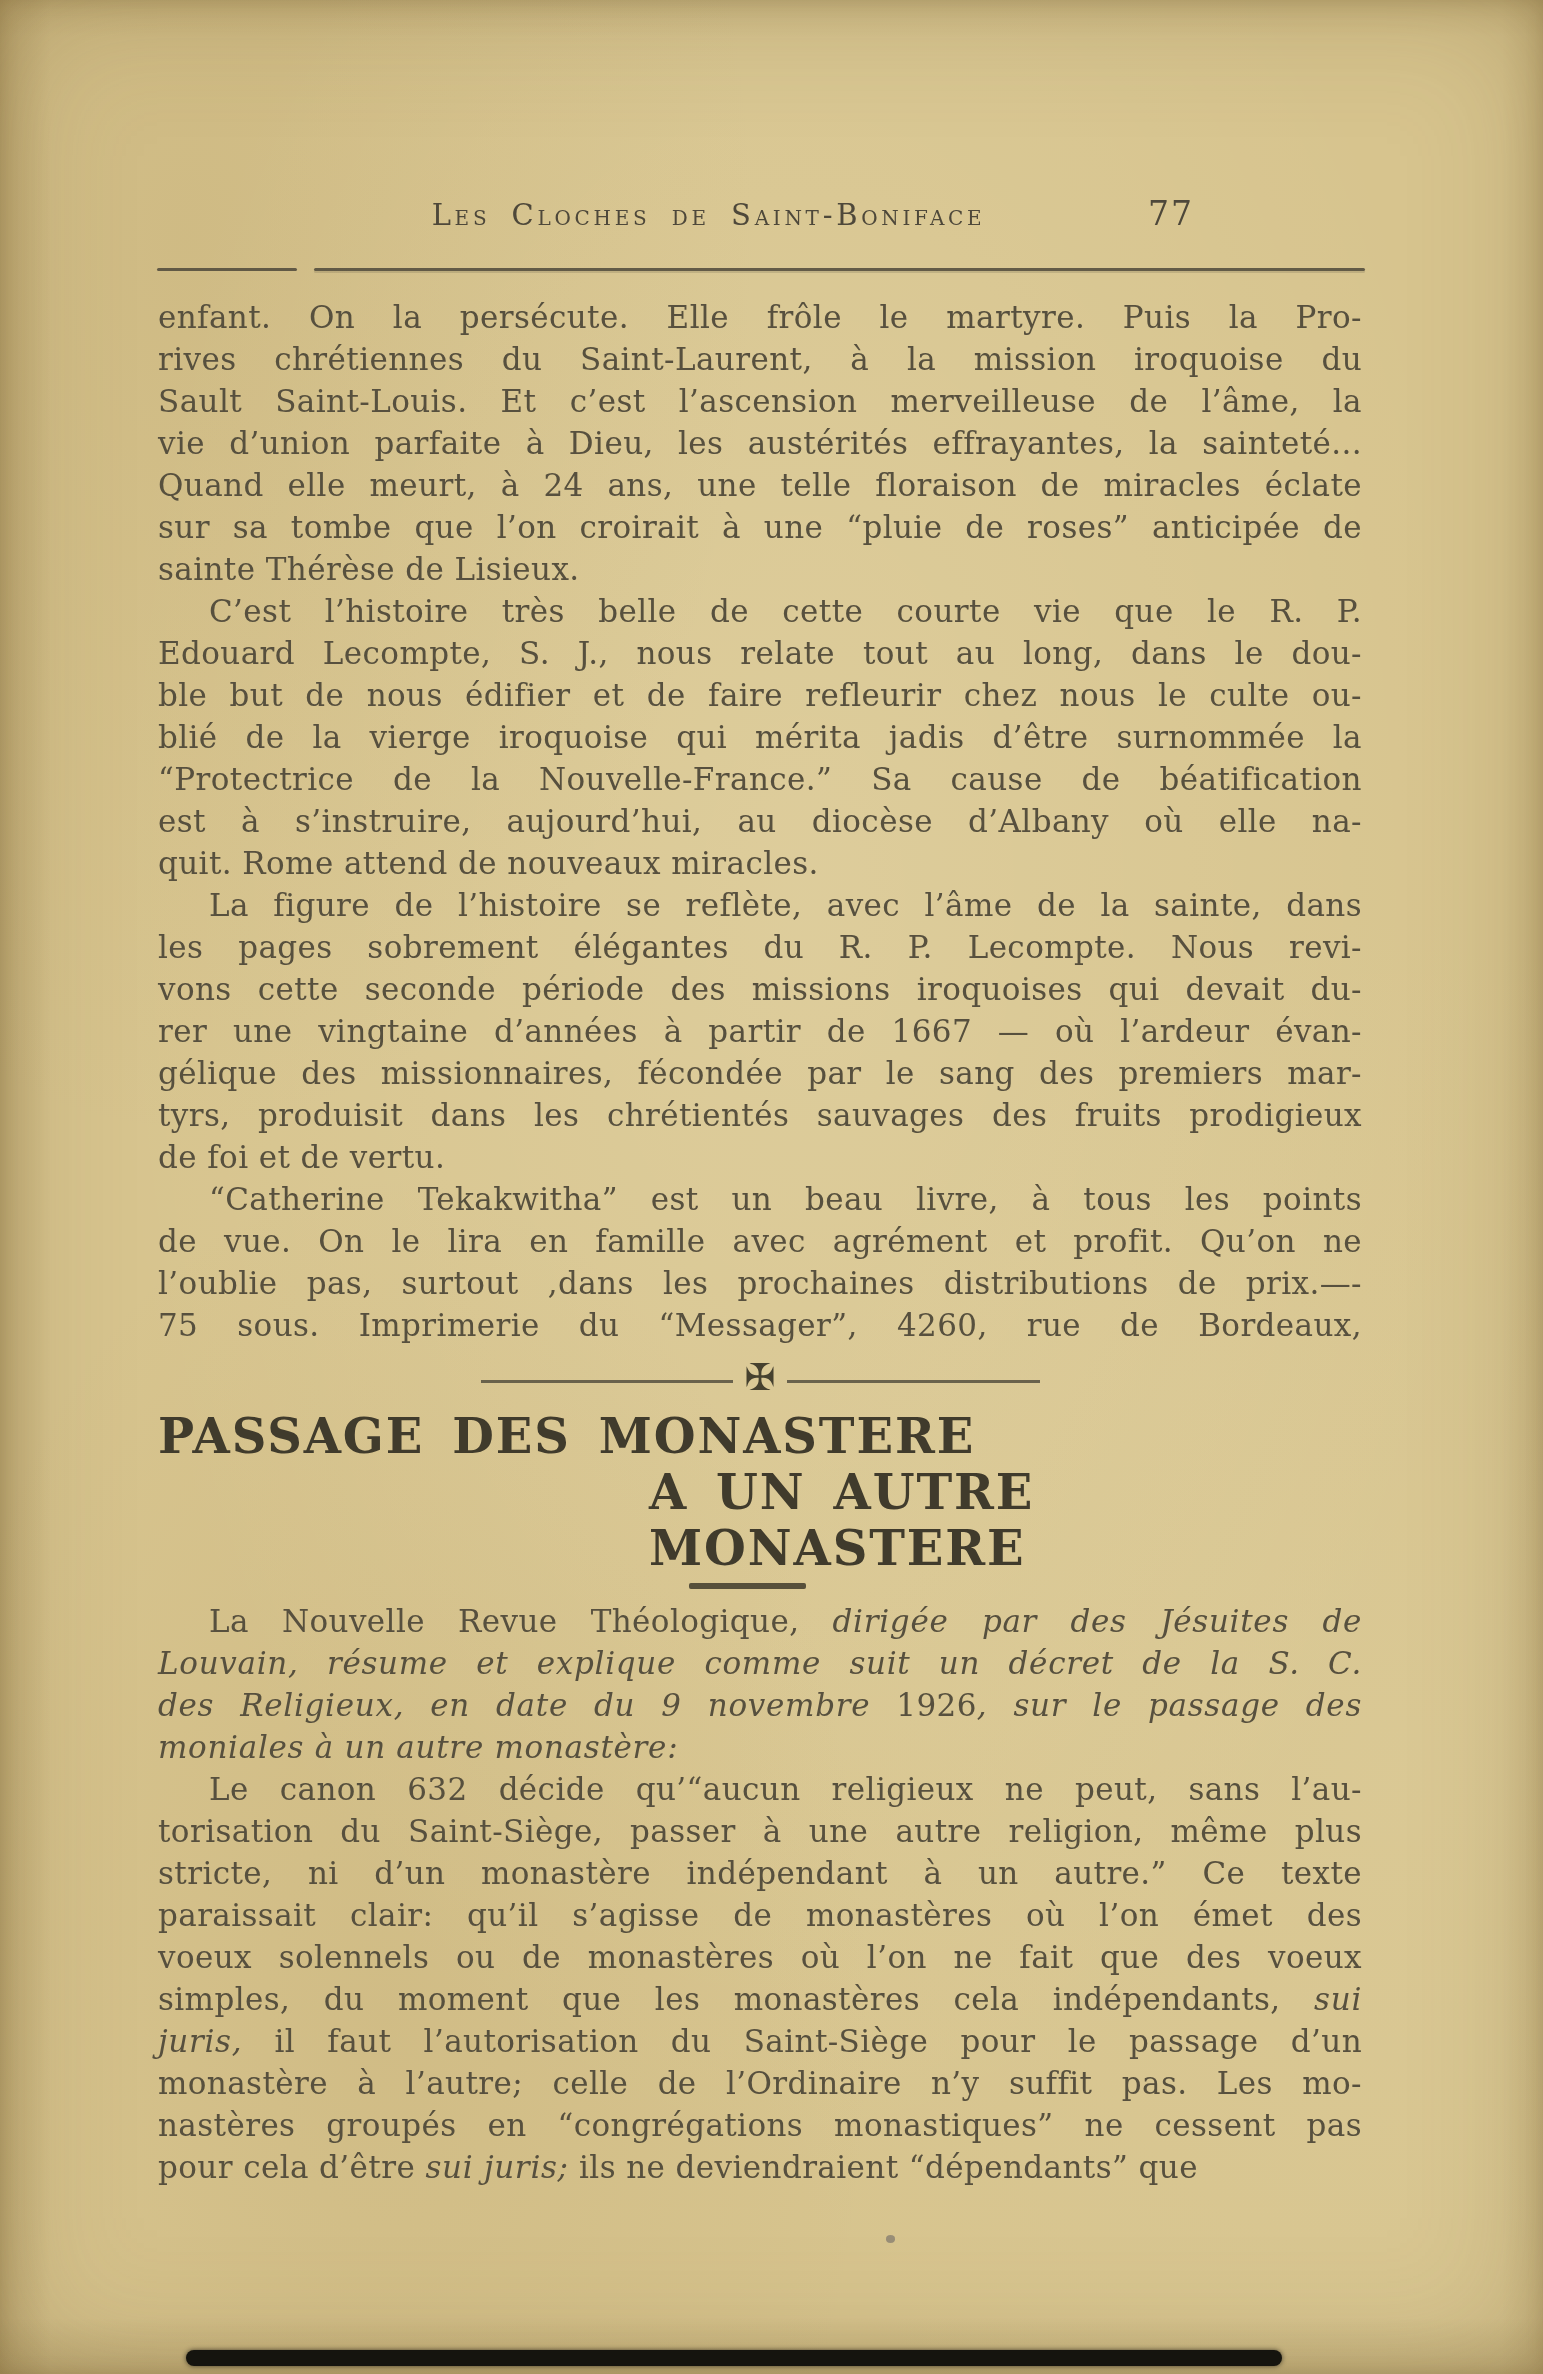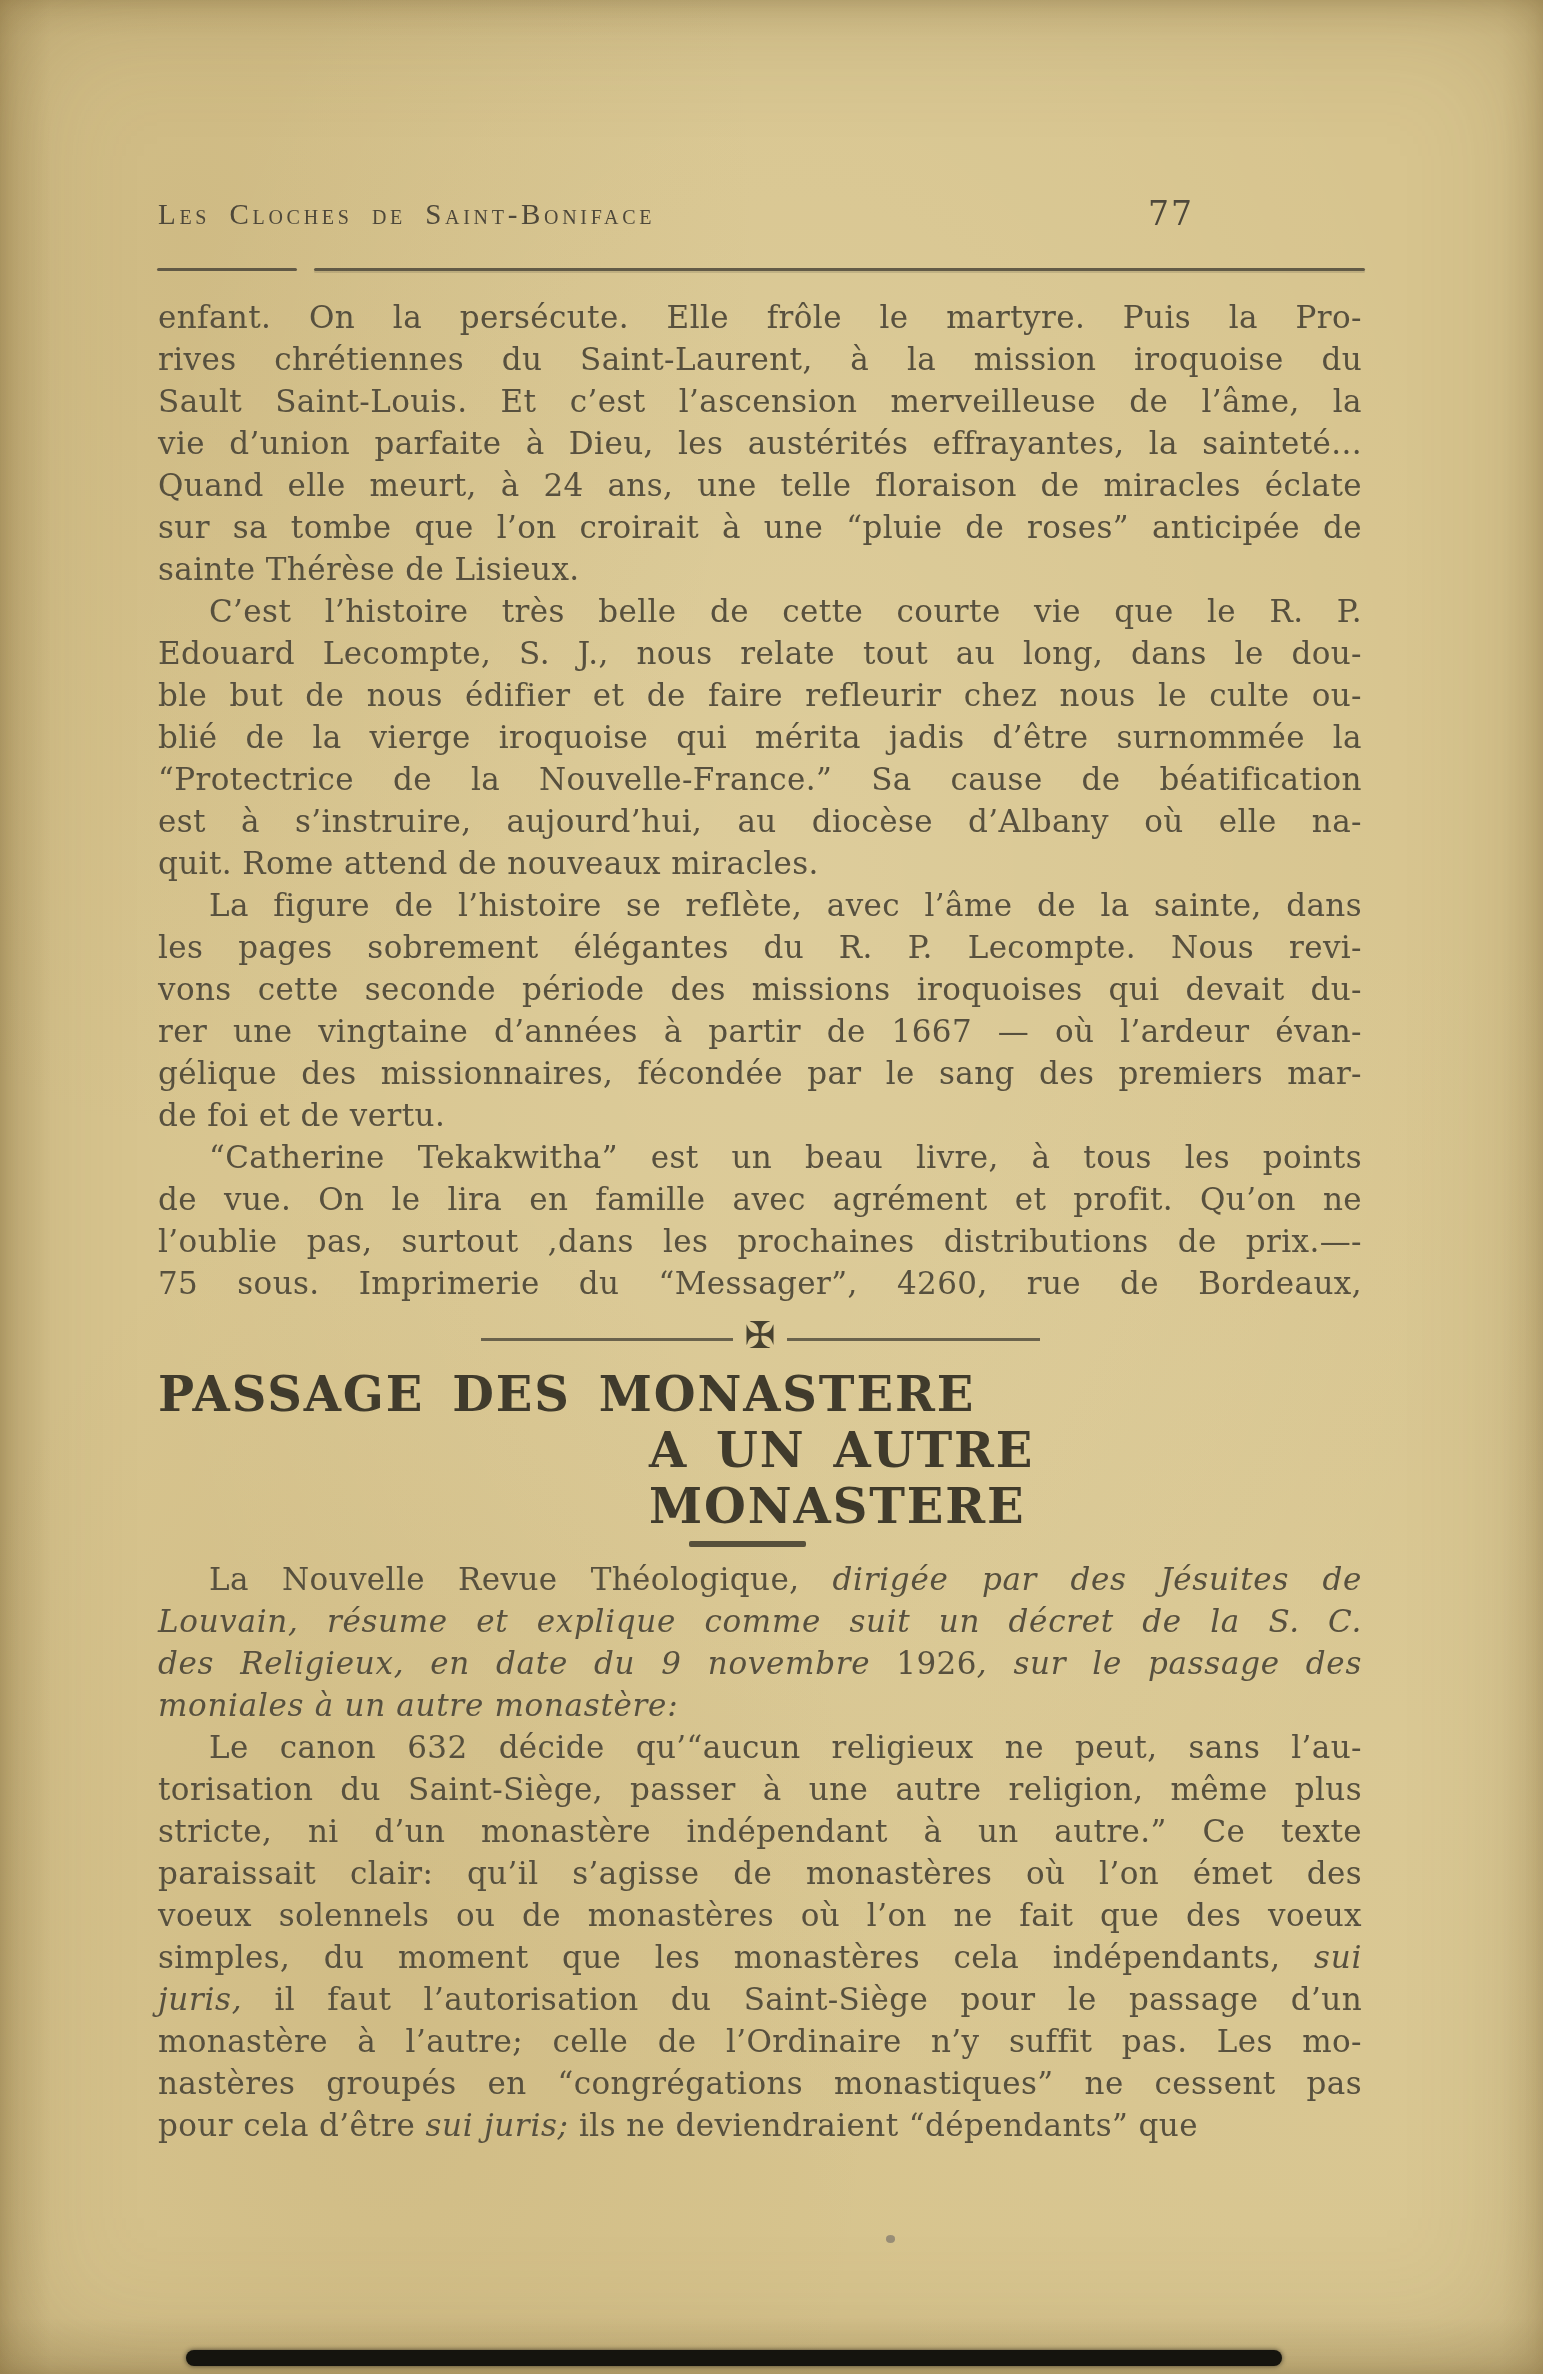--- a/index.html
+++ b/index.html
@@ -25,27 +25,27 @@
 
   
   .running-head {
     position: absolute;
     left: 158px; top: 198px;
     width: 1204px;
     height: 41px;
   }
   .head-title {
     display: block;
+    text-align: center;
     padding-right: 103px;
     font-variant-caps: small-caps;
     font-size: 29px;
     letter-spacing: 3.7px;
     word-spacing: 8.4px;
     color: #4e483a;
-    font-family: Liberation Serif, serif;
   }
   .folio {
     position: absolute;
     left: 990px; top: -3.7px;
     font-size: 33px;
     letter-spacing: 1.9px;
     color: #4e483a;
   }
   .head-rule {
     position: absolute;
@@ -169,20 +169,21 @@
           <div class="line"><span>“Protectrice de la Nouvelle-France.”  Sa cause de béatification</span></div>
           <div class="line"><span>est à s’instruire, aujourd’hui, au diocèse d’Albany où elle na-</span></div>
           <div class="line last"><span>quit.  Rome attend de nouveaux miracles.</span></div>
         </div>
         <div class="para">
           <div class="line indent"><span>La figure de l’histoire se reflète, avec l’âme de la sainte, dans</span></div>
           <div class="line"><span>les pages sobrement élégantes du R. P. Lecompte.  Nous revi-</span></div>
           <div class="line"><span>vons cette seconde période des missions iroquoises qui devait du-</span></div>
           <div class="line"><span>rer une vingtaine d’années à partir de 1667 — où l’ardeur évan-</span></div>
           <div class="line"><span>gélique des missionnaires, fécondée par le sang des premiers mar-</span></div>
+          <div class="line"><span>tyrs, produisit dans les chrétientés sauvages des fruits prodigieux</span></div>
           <div class="line last"><span>de foi et de vertu.</span></div>
         </div>
         <div class="para">
           <div class="line indent"><span>“Catherine Tekakwitha” est un beau livre, à tous les points</span></div>
           <div class="line"><span>de vue.  On le lira en famille avec agrément et profit.  Qu’on ne</span></div>
           <div class="line"><span>l’oublie pas, surtout ,dans les prochaines distributions de prix.—-</span></div>
           <div class="line"><span>75 sous.  Imprimerie du “Messager”, 4260, rue de Bordeaux,</span></div>
         </div>
       </div>
 

